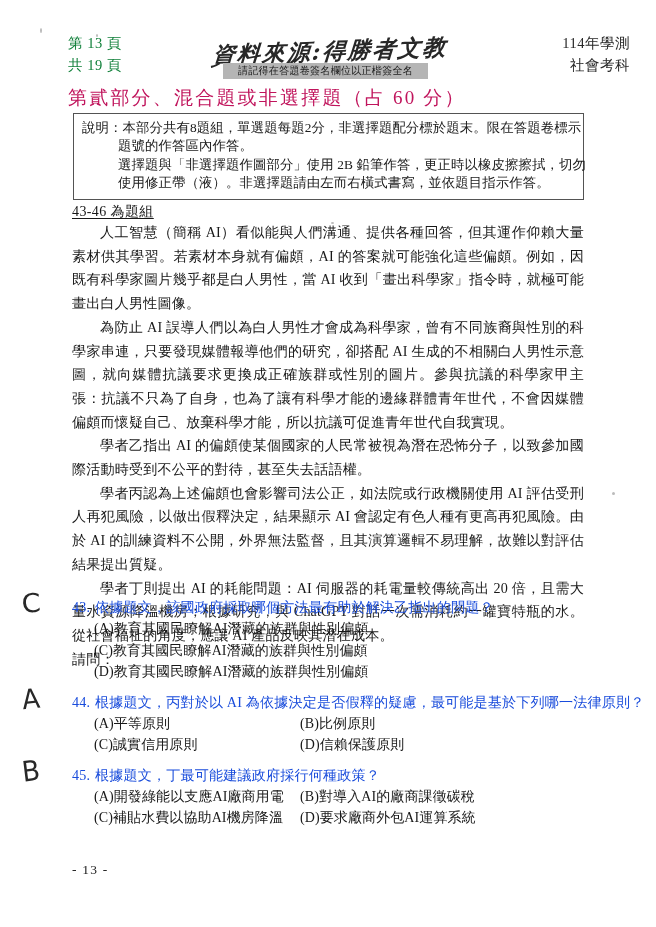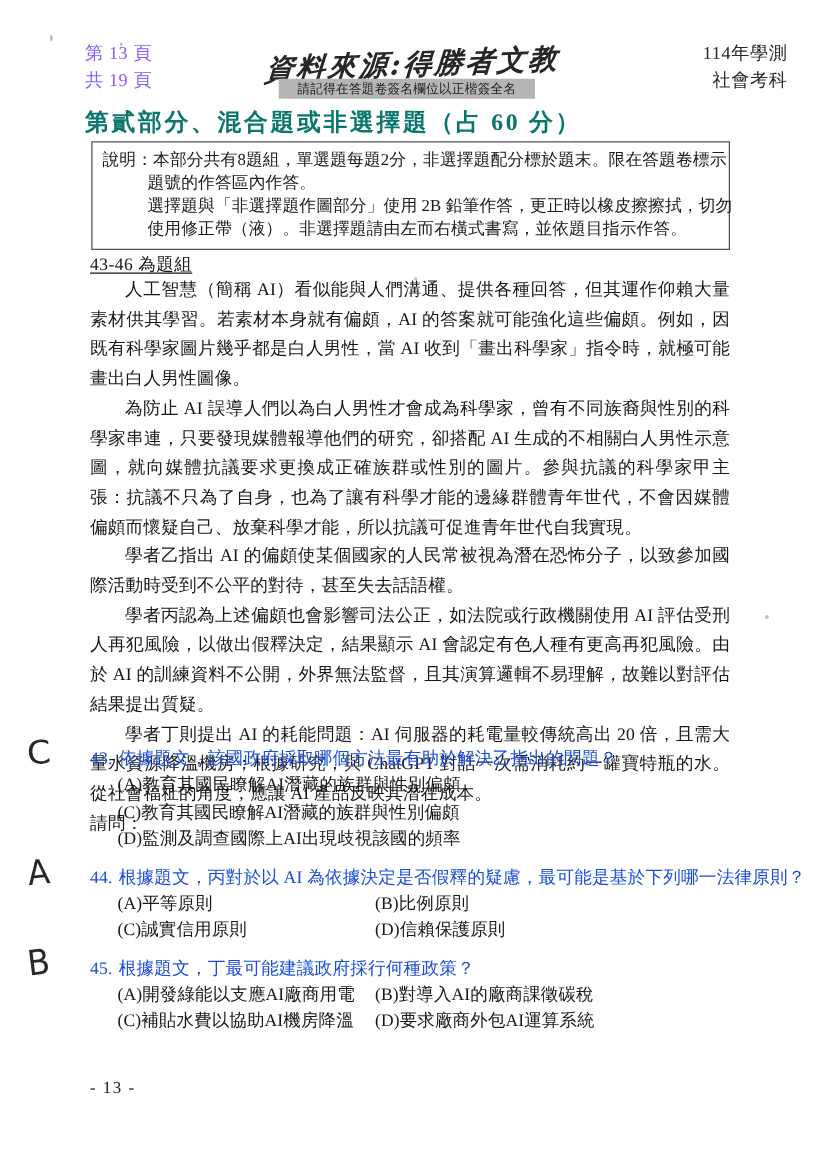--- a/index.html
+++ b/index.html
@@ -38,21 +38,21 @@
     right: 0;
     height: 50px;
   }
   .page-num {
     position: absolute;
     left: 68px;
     top: 0;
     font-size: 14.5px;
     line-height: 22px;
     letter-spacing: 0.5px;
-    color: #8b5cf6;
+    color: #15803d;
   }
   .exam-info {
     position: absolute;
     right: 26px;
     top: 0;
     font-size: 14.5px;
     line-height: 22px;
     letter-spacing: 0.5px;
     text-align: right;
     color: #2b2b2b;
@@ -92,23 +92,23 @@
     white-space: nowrap;
     transform: scaleY(1.05);
   }
 
   
   .section-title {
     position: absolute;
     left: 68px;
     top: 85px;
     font-size: 19px;
-    font-weight: 700;
+    font-weight: 400;
     letter-spacing: 2.2px;
-    color: #0f766e;
+    color: #be185d;
     white-space: nowrap;
   }
 
   
   .instruction-box {
     position: absolute;
     left: 73px;
     top: 113px;
     width: 511px;
     border: 1px solid #555;
@@ -278,21 +278,21 @@
         <span class="q-num">43.</span><span>依據題文，該國政府採取哪個方法最有助於解決乙指出的問題？</span>
       </div>
       <ul class="opt-list">
         <li class="opt-row">
             <span class="opt single">(A)教育其國民瞭解AI潛藏的族群與性別偏頗</span>
           </li>
         <li class="opt-row">
             <span class="opt single">(C)教育其國民瞭解AI潛藏的族群與性別偏頗</span>
           </li>
         <li class="opt-row">
-            <span class="opt single">(D)監測及調查國際上AI出現歧視該國的頻率</span>
+            <span class="opt single">(D)教育其國民瞭解AI潛藏的族群與性別偏頗</span>
           </li>
       </ul>
     </div>
 
     <div class="q-block" style="margin-top:8px;">
       <div class="answer-mark am-a">A</div>
       <div class="q-stem">
         <span class="q-num">44.</span><span>根據題文，丙對於以 AI 為依據決定是否假釋的疑慮，最可能是基於下列哪一法律原則？</span>
       </div>
       <ul class="opt-list">

